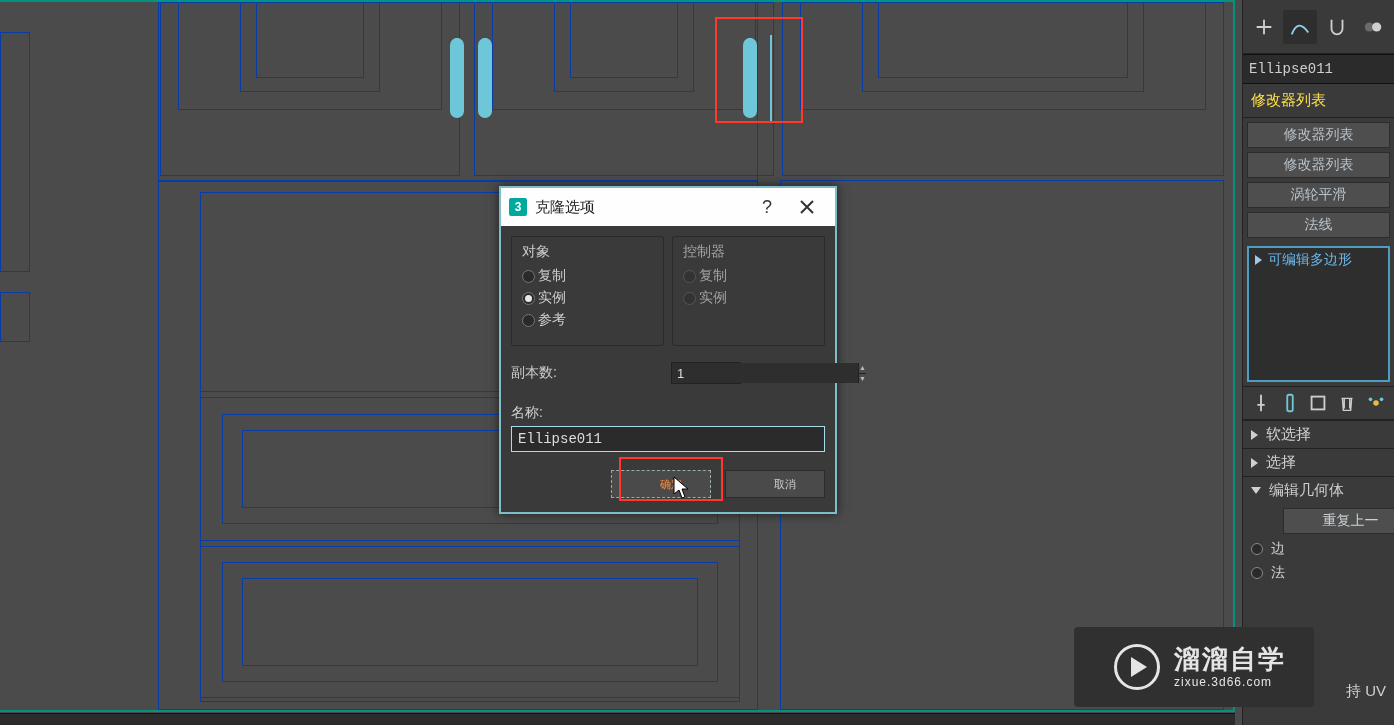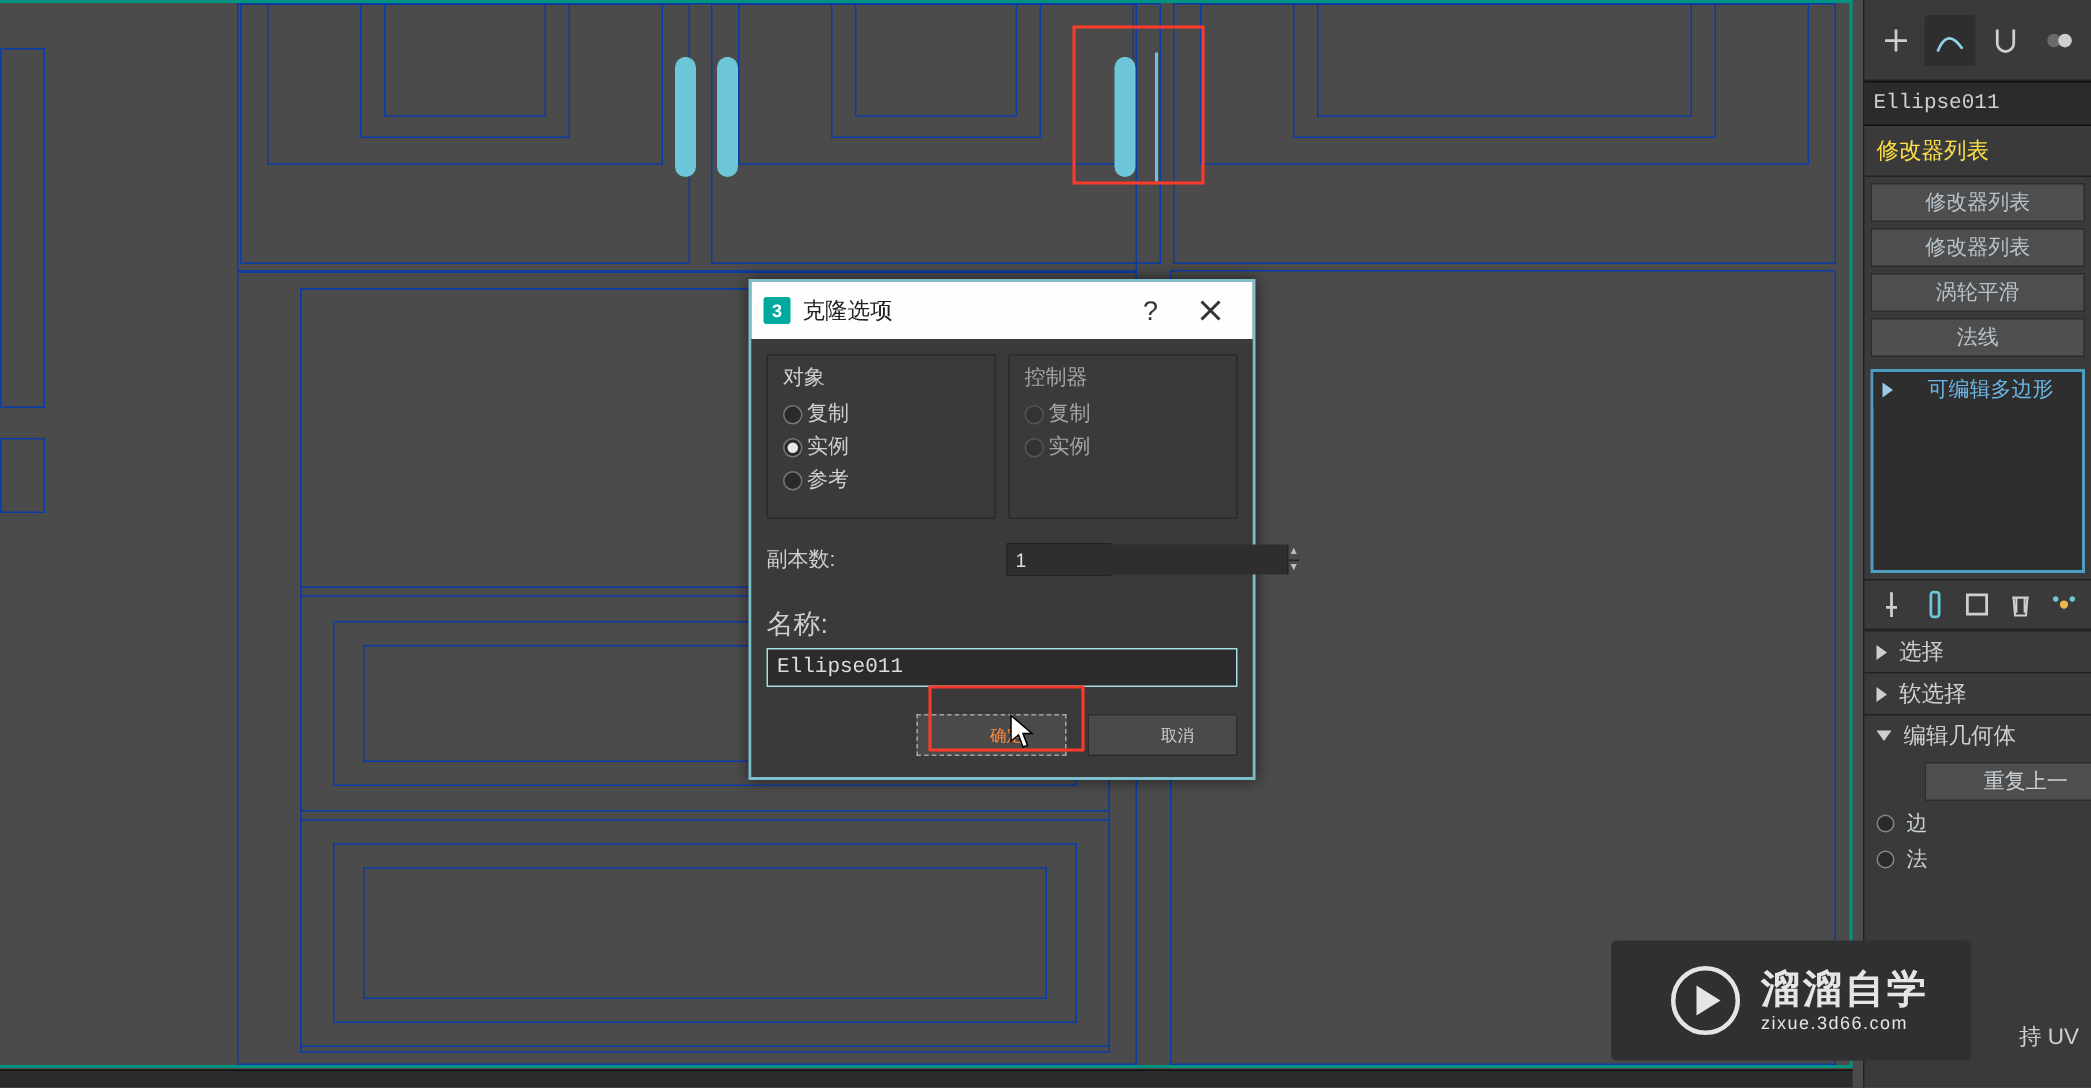--- a/index.html
+++ b/index.html
@@ -254,21 +254,21 @@
     border: 2px solid #4e9cc0;
     background: #2e2e2e;
   }
   .stack-item {
     height: 24px;
     display: flex; align-items: center;
     padding: 0 6px;
     font-size: 14px;
     background: #2e2e2e;
     color: #9cc9e8;
-    gap: 23px;
+    gap: 6px;
   }
   .stack-item.sel { background: #2e2e2e; color: #6db7e8; }
   .tri {
     width:0;height:0;
     border-top:5px solid transparent;
     border-bottom:5px solid transparent;
     border-left:7px solid #9cc9e8;
   }
 
   .stack-tools {
@@ -462,21 +462,21 @@
       <div class="spinner">
         <input type="text" value="1" style="">
         <div class="spinner-arrows">
           <div class="spinner-arrow">▲</div>
           <div class="spinner-arrow">▼</div>
         </div>
       </div>
     </div>
 
     <div style="margin-top:10px;">
-      <div style="font-size:18px;margin-top:20px;">名称:</div>
+      <div style="font-size:14px;margin-top:20px;">名称:</div>
       <input class="name-input" type="text" value="Ellipse011" style="">
     </div>
 
     <div class="dialog-buttons">
       <div class="btn primary">确定</div>
       <div class="btn">取消</div>
     </div>
   </div>
 </div>
 
@@ -556,25 +556,25 @@
           <circle cx="12" cy="12" r="3" fill="#e8b84a"></circle>
           <circle cx="6" cy="8" r="2" fill="#6ec7d8"></circle>
           <circle cx="18" cy="8" r="2" fill="#6ec7d8"></circle>
         </svg>
     </span>
   </div>
 
   <div class="rollouts">
     <div class="rollout-header">
       <span class="roll-tri"></span>
-      <span>选择</span>
+      <span>软选择</span>
     </div>
     <div class="rollout-header">
       <span class="roll-tri"></span>
-      <span>软选择</span>
+      <span>选择</span>
     </div>
     <div class="rollout-header">
       <span class="roll-tri open"></span>
       <span>编辑几何体</span>
     </div>
     <div class="rollout-body">
       <div class="wide-btn">重复上一</div>
       <div class="opt-row">
         <span class="small-radio"></span>
         <span>边</span>

